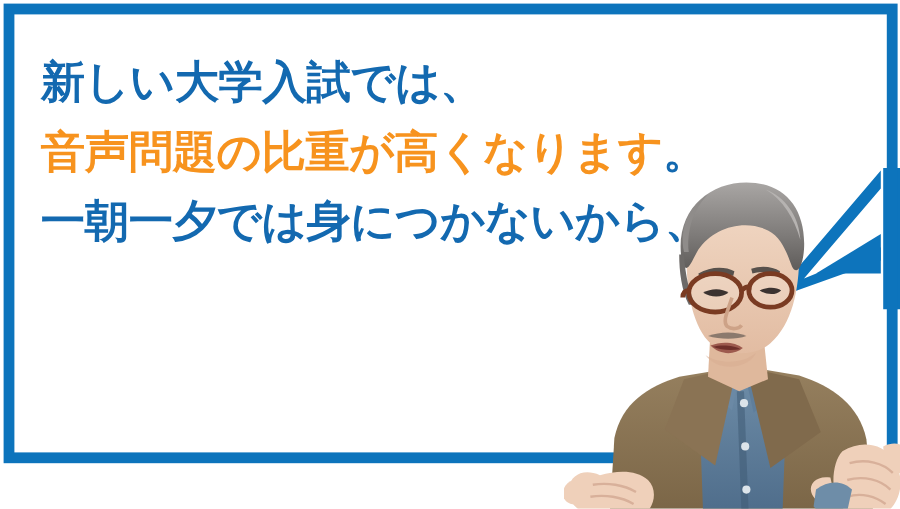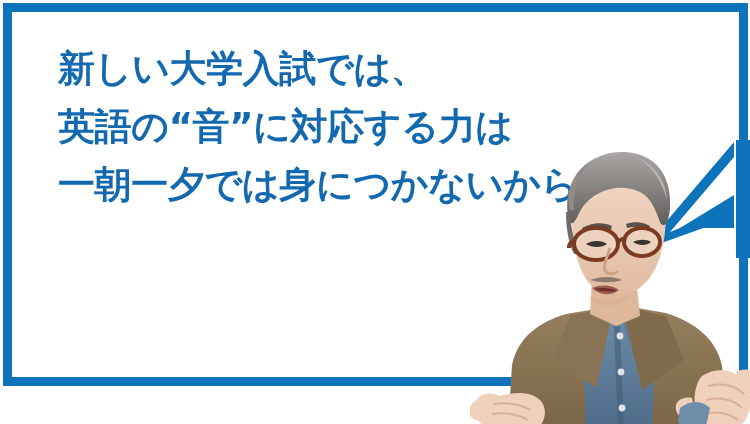--- a/index.html
+++ b/index.html
@@ -32,21 +32,21 @@
     width:745px;height:383px;
     box-sizing:border-box;
     border:9px solid #0D74BC;
     background:transparent;
     z-index:3;
   }
 
   
   .headline{
     position:absolute;
-    left:58px;top:40px;
+    left:34px;top:40px;
     width:560px;
     z-index:4;
   }
   .line{
     position:relative;
     height:58px;
     line-height:58px;
     white-space:nowrap;
     font-size:37px;
     font-weight:700;
@@ -192,24 +192,24 @@
   </div>
 
   <div class="frame"></div>
 
   <div class="headline">
 
     <div class="line">
       <span class="seg blue">新しい大学入試では、</span>
     </div>
 
-
     <div class="line">
-      <span class="seg blue">英語の“音”に対応する力は</span>
+      <span class="seg orange ul">音声問題の比重が高くなります</span><span class="seg blue">。</span>
     </div>
+
 
     <div class="line">
       <span class="seg blue">一朝一夕では身につかないから、</span>
     </div>
 
 
   </div>
 
 </div>
 

